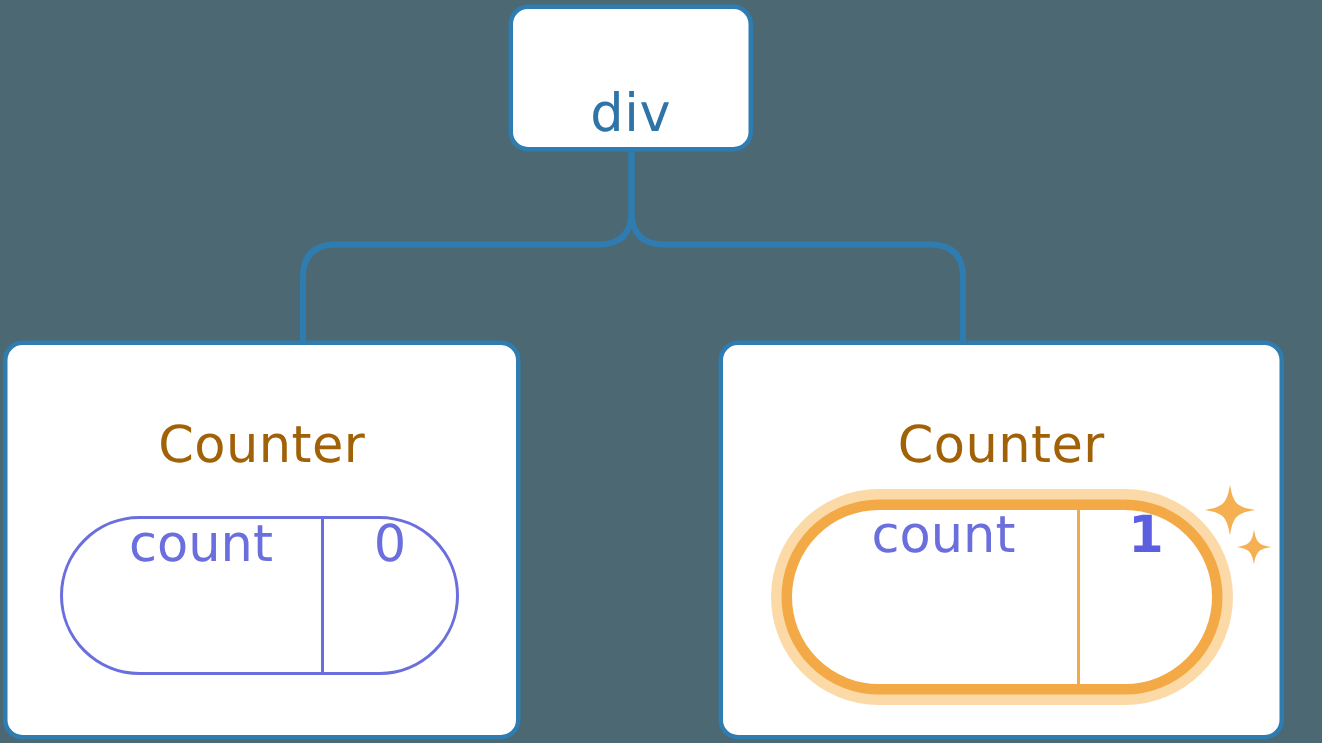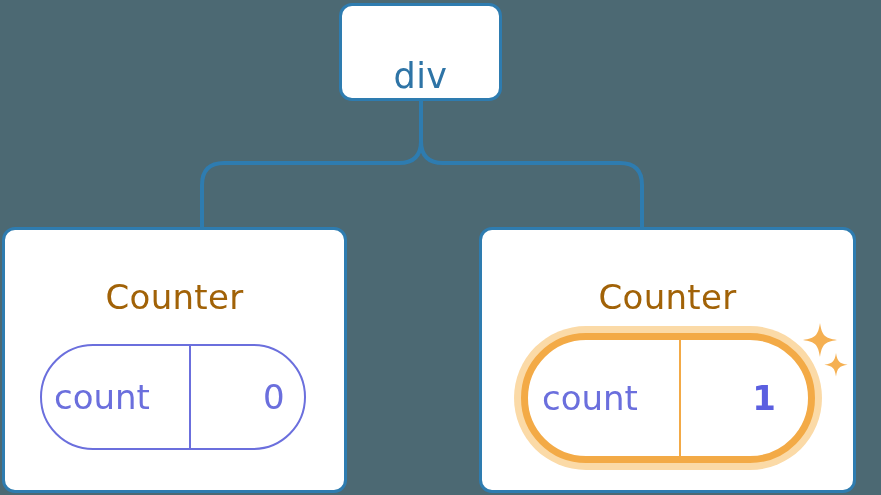--- a/index.html
+++ b/index.html
@@ -93,24 +93,23 @@
     left: 40px;
     top: 344px;
   }
   .pill-wrap-right {
     left: 521px;
     top: 333px;
   }
 
   .pill {
     display: flex;
-    align-items: center;
+    align-items: flex-start;
     box-sizing: border-box;
     background: #ffffff;
-    gap: 39px;
   }
 
   .pill-plain {
     width: 266px;
     height: 106px;
     border: 2px solid #6b6fdd;
     border-radius: 53px;
   }
   .pill-plain .pill-key,
   .pill-plain .pill-val {

